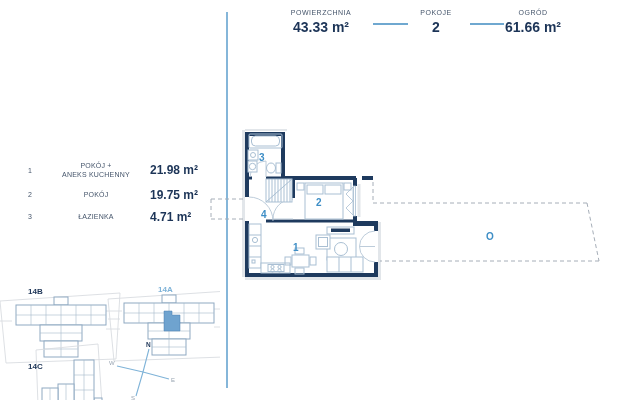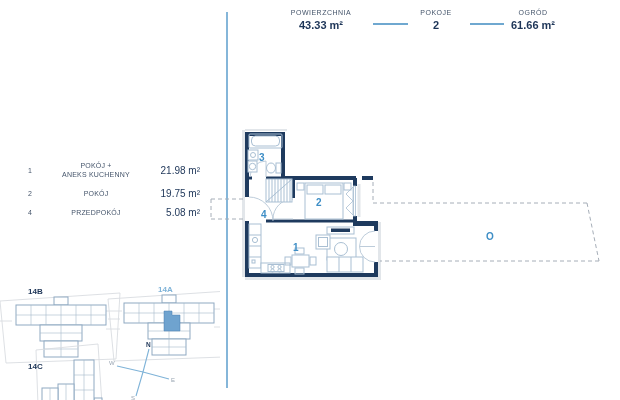--- a/index.html
+++ b/index.html
@@ -8,30 +8,30 @@
     position: relative; width: 620px; height: 400px; background: #ffffff;
     font-family: "Liberation Sans", sans-serif; overflow: hidden;
   }
   .divider {
     position: absolute; left: 226px; top: 12px; width: 2px; height: 376px;
     background: #85b6d9;
   }
   
   .stat { position: absolute; top: 9px; transform: translateX(-50%); text-align: center; white-space: nowrap; }
   .stat-label { font-size: 7px; letter-spacing: .5px; color: #44546a; }
-  .stat-value { font-size: 11px; font-weight: bold; color: #1c3457; margin-top: 3px; }
+  .stat-value { font-size: 14px; font-weight: bold; color: #1c3457; margin-top: 3px; }
   .stat-sep { position: absolute; top: 23px; height: 2px; background: #6fa8d0; }
   
   .room-list { position: absolute; left: 28px; top: 161px; width: 172px;
     display: flex; flex-direction: column; gap: 8px; }
   .room-row { display: flex; align-items: center; font-size: 7px; color: #44546a; }
   .room-num { width: 14px; }
   .room-name { flex: 1; text-align: center; line-height: 1.35; letter-spacing: .2px; }
   .room-name span { display: block; }
-  .room-area { width: 50px; text-align: right; font-weight: normal; color: #1c3457; font-size: 10px; }
+  .room-area { width: 50px; font-weight: bold; color: #1c3457; font-size: 12px; }
   
   .plan-svg { position: absolute; left: 200px; top: 120px; }
   .wall  { fill: #1e3a5e; }
   .furn  { fill: none; stroke: #a9bfd3; stroke-width: 1; }
   .furnf { fill: #ffffff; stroke: #a9bfd3; stroke-width: 1; }
   .shadow{ fill: #e2e6ea; }
   .dash  { fill: none; stroke: #a6aeb8; stroke-width: 1; stroke-dasharray: 4 3; }
   .door  { fill: none; stroke: #b6c6d6; stroke-width: .9; }
   .win   { fill: none; stroke: #a9bfd3; stroke-width: .8; }
   .roomlbl { font-size: 10px; font-weight: bold; fill: #3e8ec6; font-family: "Liberation Sans", sans-serif; }
@@ -79,25 +79,25 @@
       <div class="room-area">21.98 m²</div>
     </div>
     <div class="room-row">
       <div class="room-num">2</div>
       <div class="room-name">
         <span>POKÓJ</span>
       </div>
       <div class="room-area">19.75 m²</div>
     </div>
     <div class="room-row">
-      <div class="room-num">4</div>
+      <div class="room-num">3</div>
       <div class="room-name">
-        <span>PRZEDPOKÓJ</span>
+        <span>ŁAZIENKA</span>
       </div>
-      <div class="room-area">5.08 m²</div>
+      <div class="room-area">4.71 m²</div>
     </div>
   </div>
 
   <svg class="plan-svg" width="410" height="170" viewBox="200 120 410 170">
 
     <g>
       <rect class="shadow" x="242" y="130" width="3" height="147"></rect>
       <rect class="shadow" x="245" y="277" width="136" height="3"></rect>
       <rect class="shadow" x="378" y="222" width="3" height="56"></rect>
       <rect class="shadow" x="357.5" y="184" width="3" height="33"></rect>

